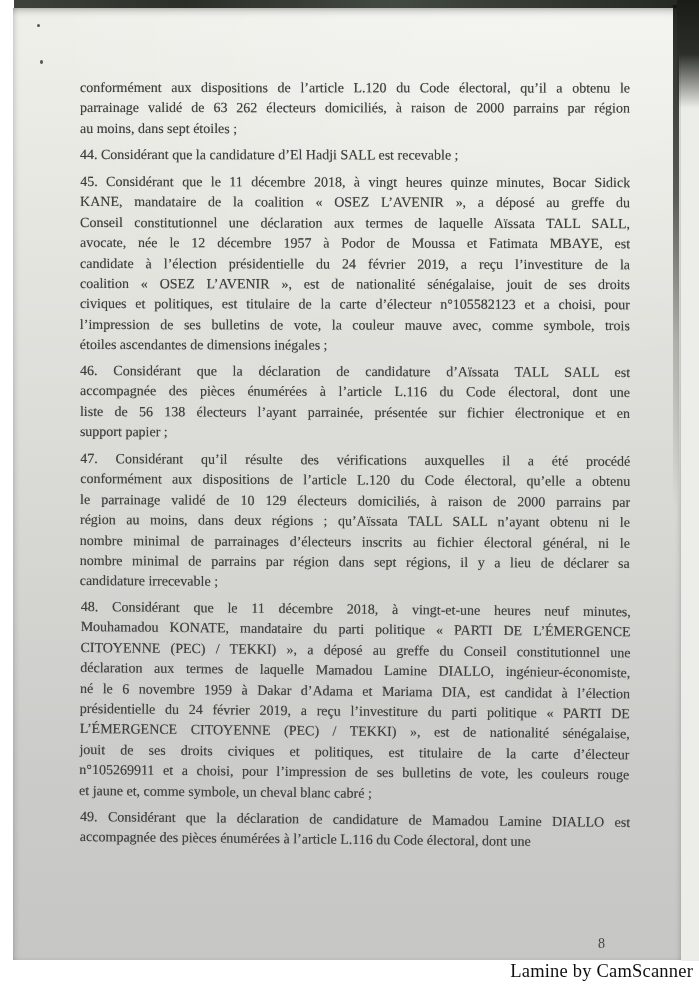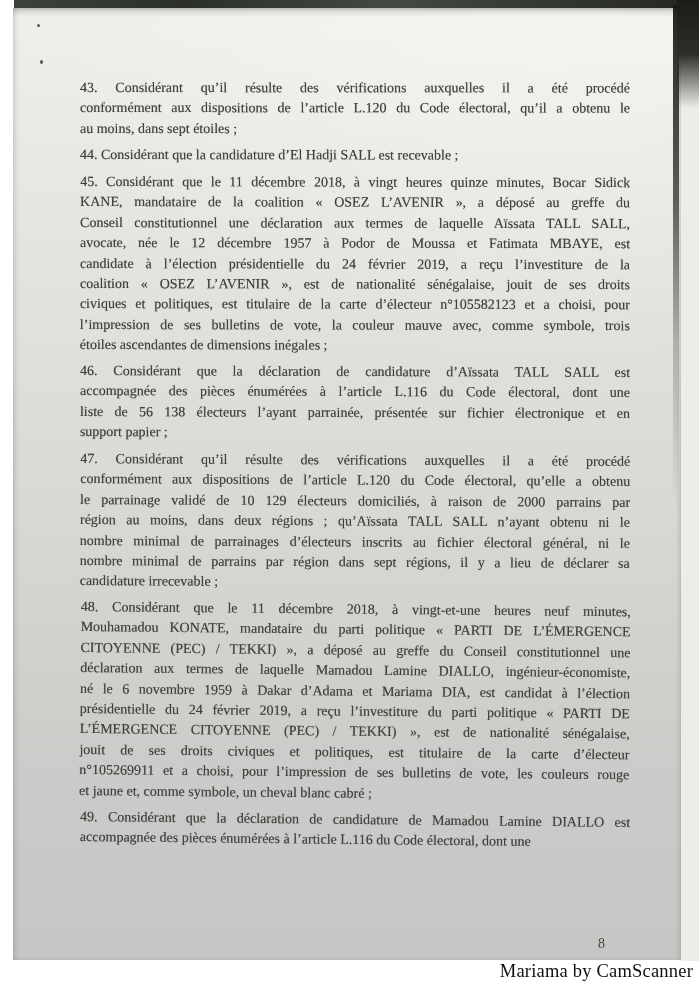--- a/index.html
+++ b/index.html
@@ -73,22 +73,22 @@
 <body>
 
 <div class="page">
   <div class="right-backdrop"></div>
   <div class="top-strip"></div>
   <div class="paper">
     <div class="speck s1"></div>
     <div class="speck s2"></div>
     <div class="text-block" id="text-block">
         <div class="para t0">
-          <div class="line">43. Considérant qu’il résulte des vérifications auxquelles il a été procédé</div>
           <div class="line">conformément aux dispositions de l’article L.120 du Code électoral, qu’il a obtenu le</div>
+          <div class="line">parrainage validé de 63 262 électeurs domiciliés, à raison de 2000 parrains par région</div>
           <div class="line last">au moins, dans sept étoiles ;</div>
         </div>
         <div class="para t1">
           <div class="line last">44. Considérant que la candidature d’El Hadji SALL est recevable ;</div>
         </div>
         <div class="para t2">
           <div class="line">45. Considérant que le 11 décembre 2018, à vingt heures quinze minutes, Bocar Sidick</div>
           <div class="line">KANE, mandataire de la coalition « OSEZ L’AVENIR », a déposé au greffe du</div>
           <div class="line">Conseil constitutionnel une déclaration aux termes de laquelle Aïssata TALL SALL,</div>
           <div class="line">avocate, née le 12 décembre 1957 à Podor de Moussa et Fatimata MBAYE, est</div>
@@ -127,14 +127,14 @@
         </div>
         <div class="para t6">
           <div class="line">49. Considérant que la déclaration de candidature de Mamadou Lamine DIALLO est</div>
           <div class="line last">accompagnée des pièces énumérées à l’article L.116 du Code électoral, dont une</div>
         </div>
       </div>
     <div class="page-number">8</div>
   </div>
   <div class="right-dark-edge"></div>
   <div class="tr-dark"></div>
-  <div class="watermark">Mariama by CamScanner</div>
+  <div class="watermark">Lamine by CamScanner</div>
 </div>
 
 </body></html>

